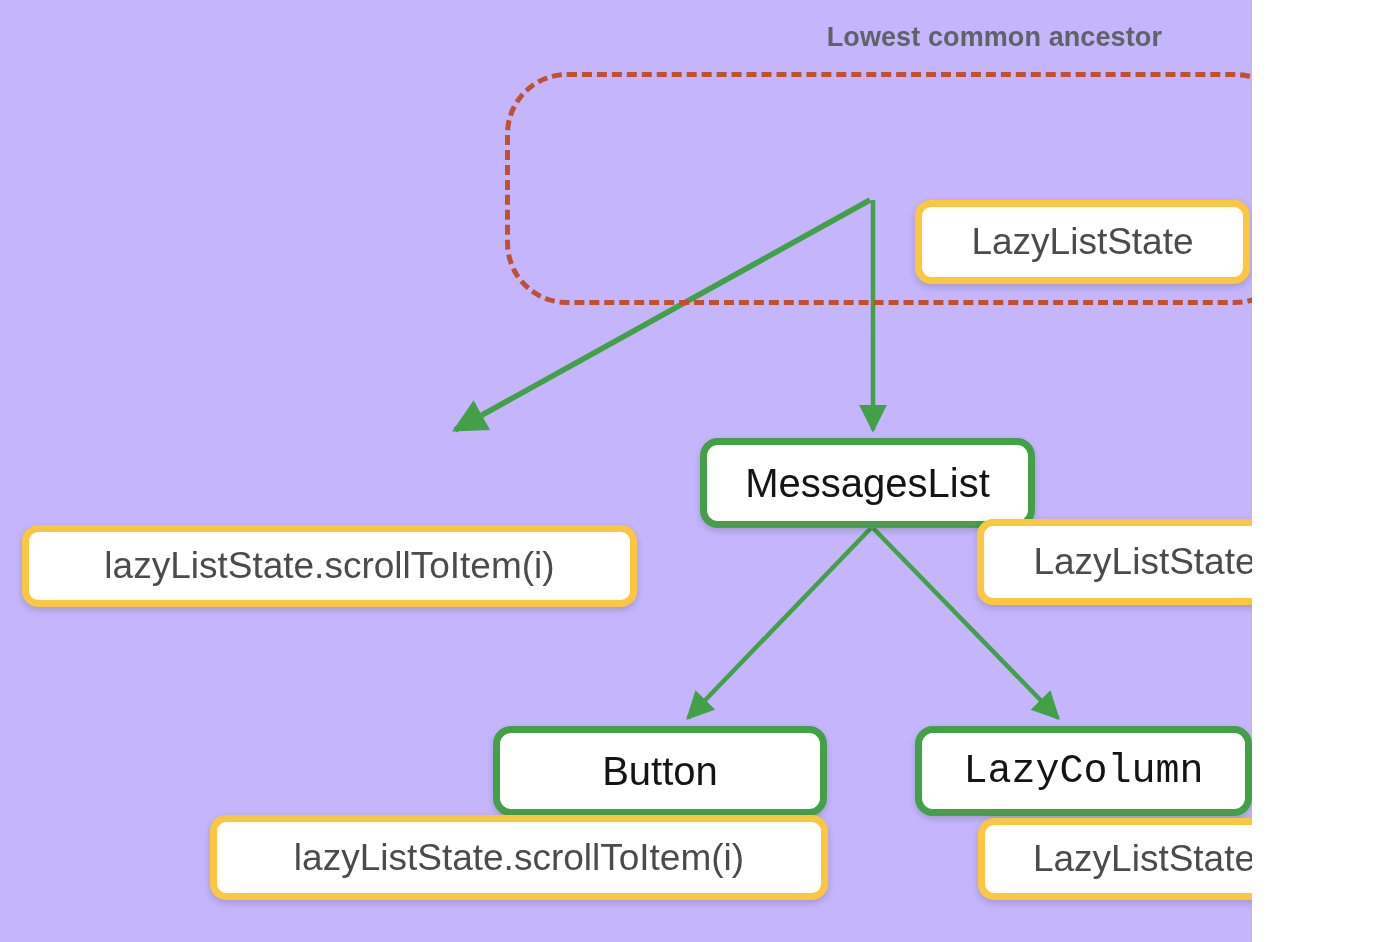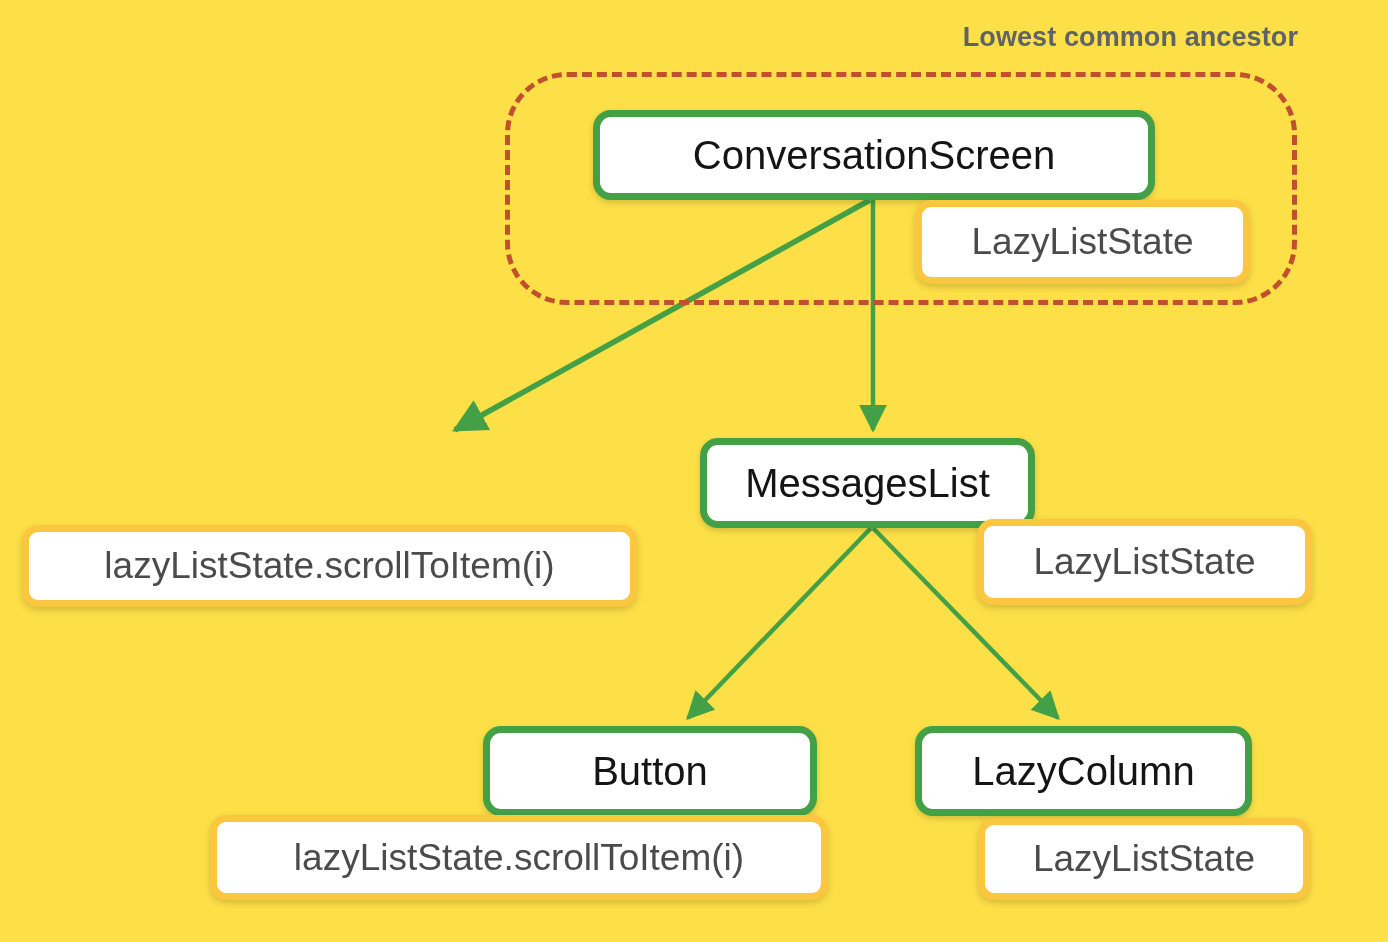--- a/index.html
+++ b/index.html
@@ -6,23 +6,23 @@
     margin: 0;
     padding: 0;
     background: #ffffff;
   }
   body {
     font-family: "Liberation Sans", sans-serif;
     -webkit-font-smoothing: antialiased;
   }
   #canvas {
     position: relative;
-    width: 1388px;
+    width: 1252px;
     height: 942px;
-    background: #fde047;
+    background: #c4b5fd;
     overflow: hidden;
   }
 
   
   #edges {
     position: absolute;
     left: 0;
     top: 0;
     width: 1388px;
     height: 942px;
@@ -102,34 +102,31 @@
 
     <line x1="870" y1="200" x2="455" y2="430" stroke="#43a047" stroke-width="5.5" marker-end="url(#arrowhead)"></line>
 
     <line x1="873" y1="200" x2="873" y2="430" stroke="#43a047" stroke-width="4.5" marker-end="url(#arrowhead)"></line>
 
     <line x1="871" y1="528" x2="688" y2="718" stroke="#43a047" stroke-width="4.5" marker-end="url(#arrowhead)"></line>
 
     <line x1="873" y1="528" x2="1058" y2="718" stroke="#43a047" stroke-width="4.5" marker-end="url(#arrowhead)"></line>
   </svg>
 
-  <div class="node green" style="left:593px; top:110px; width:562px; height:90px;">
-    <span>ConversationScreen</span>
-  </div>
 
 
   <div class="node green" style="left:700px; top:438px; width:335px; height:90px;justify-content:center;">
     <span>MessagesList</span>
   </div>
 
-  <div class="node green" style="left:483px; top:726px; width:334px; height:90px;">
+  <div class="node green" style="left:493px; top:726px; width:334px; height:90px;">
     <span>Button</span>
   </div>
 
-  <div class="node green" style="left:915px; top:726px; width:337px; height:90px;">
+  <div class="node green" style="left:915px; top:726px; width:337px; height:90px;font-family:Liberation Mono, monospace;">
     <span>LazyColumn</span>
   </div>
 
   <div class="node yellow" style="left:915px; top:200px; width:335px; height:84px;">
     <span>LazyListState</span>
   </div>
 
   <div class="node yellow" style="left:22px; top:525px; width:615px; height:82px;">
     <span>lazyListState.scrollToItem(i)</span>
   </div>

